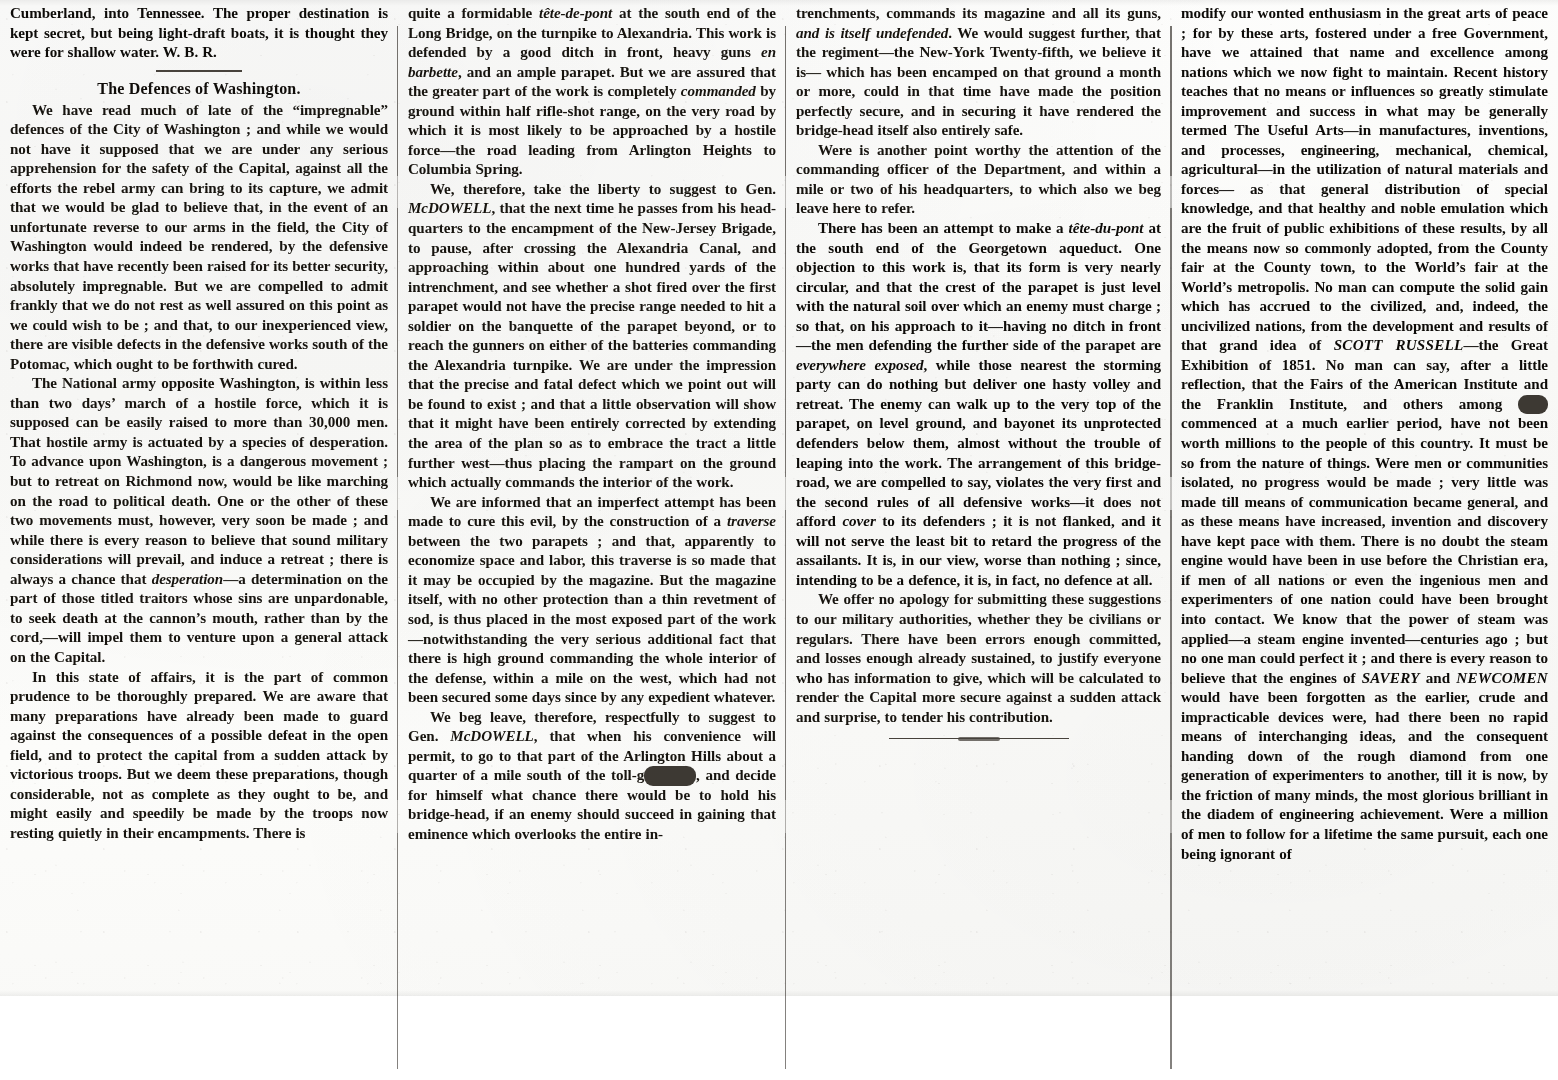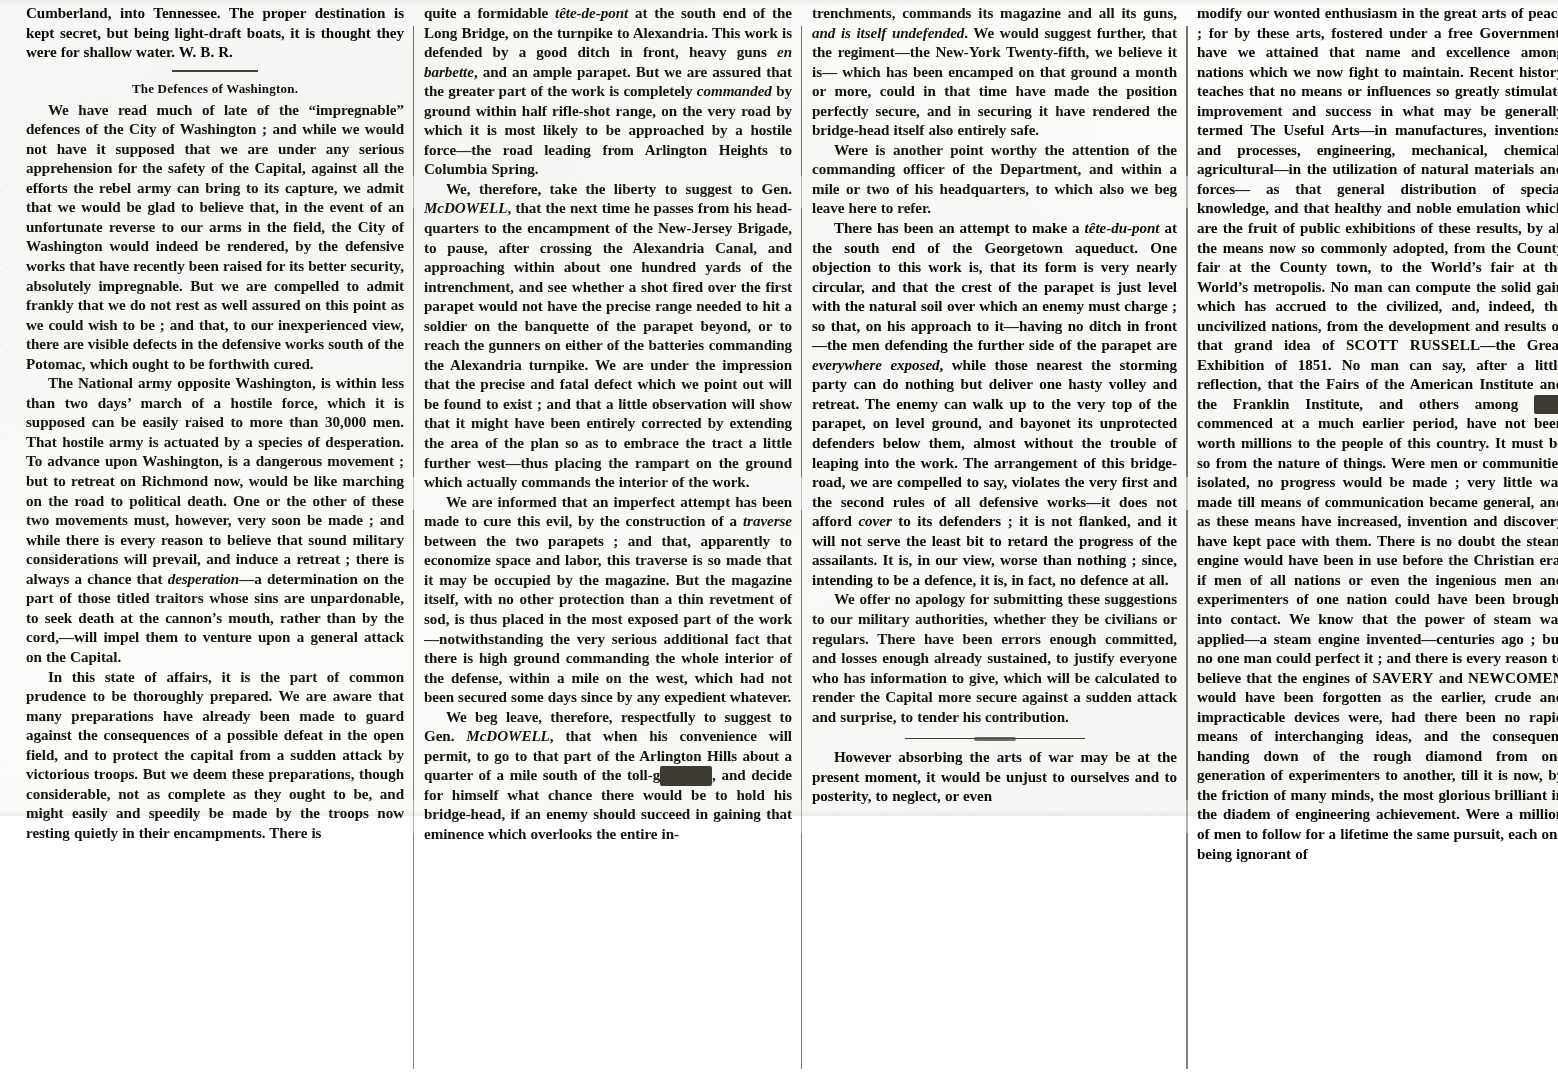--- a/index.html
+++ b/index.html
@@ -12,27 +12,26 @@
     height: 1080px;
     overflow: hidden;
     font-family: "Liberation Serif", "DejaVu Serif", serif;
     color: #1b1815;
   }
 
   
   #newspaper-page {
     position: relative;
     width: 1558px;
-    height: 816px;
+    height: 996px;
     background:
       radial-gradient(ellipse at 20% 12%, rgba(0,0,0,0.030) 0%, rgba(0,0,0,0) 55%),
       radial-gradient(ellipse at 82% 78%, rgba(0,0,0,0.028) 0%, rgba(0,0,0,0) 58%),
       linear-gradient(178deg, #fdfdfc 0%, #fafaf8 38%, #fcfcfa 72%, #f9f9f7 100%);
     box-sizing: border-box;
-    padding-left: 16px;
   }
   
   #scan-noise {
     position: absolute;
     inset: 0;
     pointer-events: none;
     opacity: .55;
     background-image:
       radial-gradient(circle at 7% 23%, rgba(60,50,40,.10) 0 .7px, transparent 1.1px),
       radial-gradient(circle at 31% 61%, rgba(60,50,40,.09) 0 .6px, transparent 1px),
@@ -106,21 +105,21 @@
   .para + .para { margin-top: 0; }
 
   .para.no-indent { text-indent: 0; }
 
   
   .para.continuation { text-indent: 0; }
 
   .headline {
     margin: 6px 0 1px 0;
     text-align: center;
-    font-size: 13px;
+    font-size: 16px;
     line-height: 22px;
     font-weight: 700;
     letter-spacing: .2px;
     color: #100d0a;
     font-family: "Liberation Serif", "DejaVu Serif", serif;
   }
 
   .sep-rule {
     width: 86px;
     height: 0;
@@ -145,26 +144,27 @@
     background: #2a241d;
     opacity: .75;
     border-radius: 2px;
   }
 
   em { font-weight: 600; }
   .smallcaps {
     font-variant: small-caps;
     font-weight: 700;
     letter-spacing: .25px;
+    font-style: italic;
   }
   .inkblot {
     display: inline-block;
     background: #241f19;
     color: transparent;
-    border-radius: 2px;
+    border-radius: 9px;
     opacity: .88;
   }
 
   
   .heavy { color: #0d0b08; font-weight: 700; }
 
   
   #edge-top, #edge-bottom {
     position: absolute;
     left: 0; right: 0;
@@ -209,21 +209,20 @@
       <div class="col-rule rule-1"></div>
 
       <p class="para no-indent">trenchments, commands  its magazine and all its  guns, <em>and  is  itself  undefended</em>.  We would suggest further, that the regiment—the New-York Twenty-fifth, we  believe  it is— which has been encamped  on  that  ground a month or more, could in that time have made the position  perfectly secure, and in  securing it have rendered  the  bridge-head  itself  also entirely safe.</p>
       <p class="para">Were  is another  point worthy the attention  of  the commanding officer of the Department, and within a mile or  two  of  his headquarters, to which also we beg leave here  to refer.</p>
       <p class="para heavy">There has been an  attempt to make a <em>tête-du-pont</em> at the south end  of  the  Georgetown aqueduct.  One objection to this work is, that its form is very nearly  circular, and  that the crest of the parapet is just level with the natural soil over which an enemy must  charge ; so that, on his approach to it—having no ditch in front—the men defending  the further side of the parapet are <em>everywhere exposed</em>, while those nearest  the  storming  party can do nothing  but  deliver  one  hasty volley and retreat.  The enemy can  walk up to the very top of the parapet, on level ground, and bayonet its unprotected  defenders  below  them, almost without the trouble of leaping into the work.  The arrangement of  this bridge-road, we are compelled  to  say,  violates  the  very first and  the  second  rules  of  all  defensive works—it does not afford <em>cover</em> to its defenders ; it is not flanked, and  it  will  not  serve the least bit to retard the progress of the assailants.  It is,  in  our  view,  worse  than nothing ; since, intending to be a defence, it is, in fact, no defence at all.</p>
       <p class="para">We offer no apology for  submitting these suggestions  to  our  military  authorities, whether they be civilians or regulars.  There have been errors  enough committed, and losses enough already sustained, to justify everyone who has information to give, which will be calculated to  render the Capital more secure against a  sudden  attack and surprise, to tender his contribution.</p>
 
       <div class="sep-rule wide"></div>
 
 
-      <p class="para heavy">However absorbing the arts of war may be at the present moment, it would be unjust to ourselves and to posterity, to neglect, or even</p>
     </div>
 
     <div class="column col-4">
       <div class="col-rule rule-left"></div>
 
       <p class="para no-indent heavy">modify our wonted  enthusiasm  in the  great arts of peace ; for by these arts, fostered under a free Government, have we attained that name and excellence among nations  which we now fight to maintain.  Recent history teaches that no means or influences so  greatly stimulate improvement and success  in  what  may be generally termed The Useful Arts—in manufactures, inventions, and processes, engineering, mechanical, chemical, agricultural—in the utilization of natural materials and forces— as that general distribution  of special knowledge, and  that  healthy  and  noble emulation which  are  the fruit of public  exhibitions  of these  results, by all  the means  now so commonly adopted,  from  the County  fair at  the County town, to the World’s fair at the World’s metropolis.  No  man  can compute  the solid gain which has accrued to the  civilized,  and, indeed,  the  uncivilized  nations, from  the development  and  results  of that grand idea of <span class="smallcaps">SCOTT RUSSELL</span>—the Great Exhibition of 1851. No man can say, after  a little reflection, that the  Fairs  of  the  American  Institute  and the  Franklin  Institute,  and  others  among <span class="inkblot">xxxx</span>  commenced  at  a  much  earlier  period,  have  not  been  worth  millions  to the people  of  this country.  It must be so from the nature of things.  Were men or communities isolated, no progress would be made ; very little was  made till means of communication became general,  and as these means have increased, invention and discovery have kept pace with them.  There is no doubt the steam engine would have been  in use  before the Christian era, if men of all nations or even the ingenious men and experimenters of one nation could have been brought into contact. We know that the power of  steam  was applied—a  steam  engine  invented—centuries ago ; but no one man  could  perfect it ; and there is every reason to  believe  that the engines of <span class="smallcaps">SAVERY</span> and <span class="smallcaps">NEWCOMEN</span> would have been forgotten as the earlier, crude and impracticable devices were, had there  been  no rapid means of interchanging ideas, and the consequent handing  down of  the  rough diamond from one  generation  of  experimenters to another, till it is now, by the friction of many minds, the most glorious brilliant in the diadem of engineering achievement.  Were a million of men to follow for a lifetime the same pursuit, each  one being  ignorant of</p>
     </div>
 
   </div>
 

